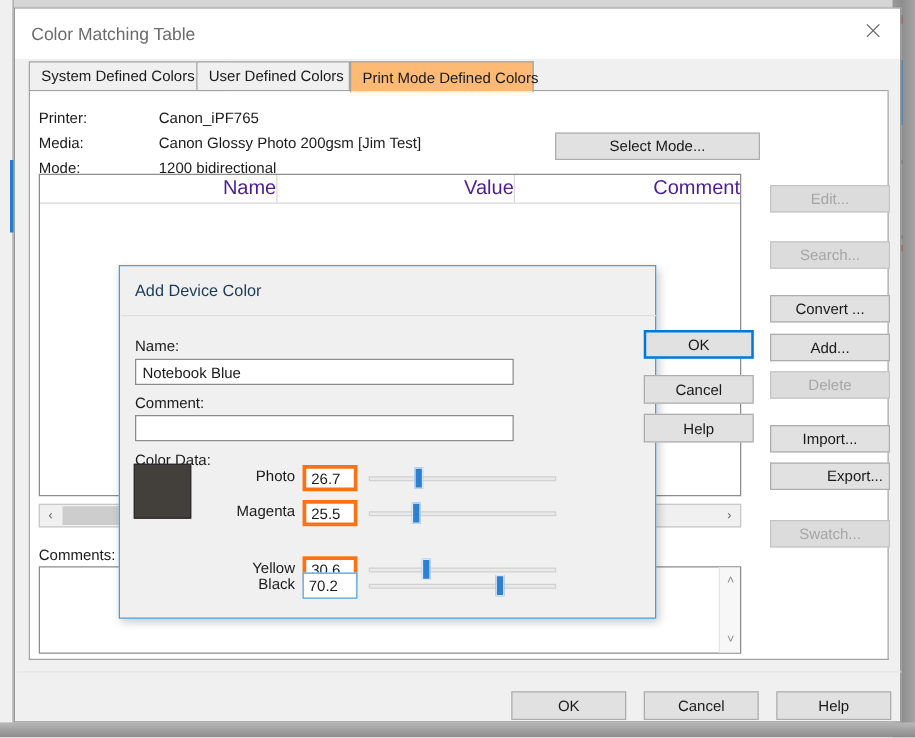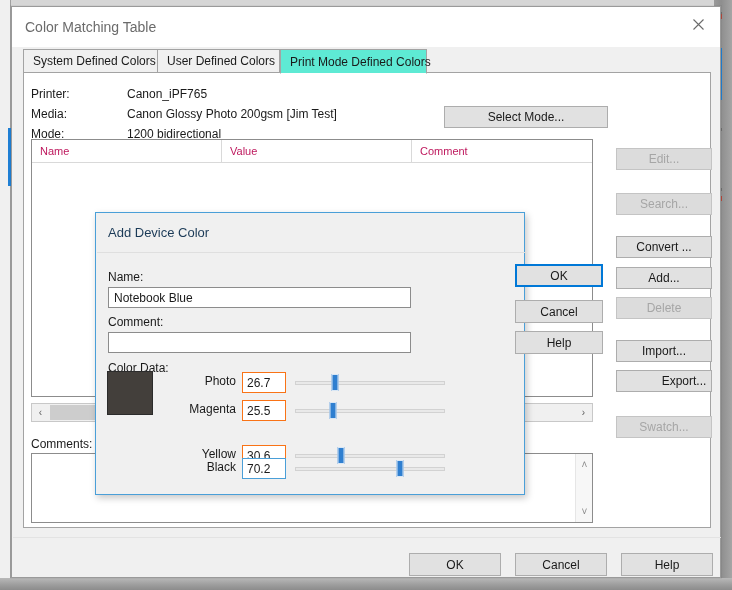--- a/index.html
+++ b/index.html
@@ -127,21 +127,21 @@
     border: 1px solid #a3a3a3;
     background: #f0f0f0;
     display: flex;
     align-items: center;
     padding: 0 9px;
     font-size: 12px;
     color: #1a1a1a;
     white-space: nowrap;
   }
   .tab.active {
-    background: #5eead4;
+    background: #fdba74;
     border-bottom: 1px solid #ffffff;
     z-index: 3;
     height: 25px;
   }
 
   
   .tabpage {
     position: absolute;
     left: 11px; top: 66px;
     width: 688px; height: 455px;
@@ -197,25 +197,26 @@
     height: 22px;
     border-bottom: 1px solid #d9d9d9;
     position: relative;
     background: #ffffff;
   }
   .col {
     position: absolute;
     top: 0;
     height: 22px;
     line-height: 22px;
-    font-size: 11px;
+    font-size: 16px;
     padding-left: 8px;
     box-sizing: border-box;
     border-right: 1px solid #d9d9d9;
-    color: #be185d;
+    color: #4c1d95;
+    text-align: right;
   }
   .col.last { border-right: none; }
 
   
   #list-hscroll {
     position: absolute;
     left: 19px; top: 396px;
     width: 562px; height: 19px;
     background: #f0f0f0;
     border: 1px solid #c8c8c8;
@@ -347,21 +348,21 @@
     width: 76px;
     text-align: right;
     font-size: 12px;
   }
   .slider-value {
     position: absolute;
     left: 82px; top: 0;
     width: 44px; height: 21px;
     box-sizing: border-box;
     background: #ffffff;
-    border: 1px solid #f97316;
+    border: 3px solid #f97316;
     font-size: 12px;
     padding: 0 4px;
     line-height: 19px;
     font-family: "Liberation Sans", sans-serif;
     color: #1a1a1a;
     outline: none;
   }
   .slider-value.focused { border: 1px solid #4a9fd8; }
   .slider-track-wrap {
     position: absolute;

